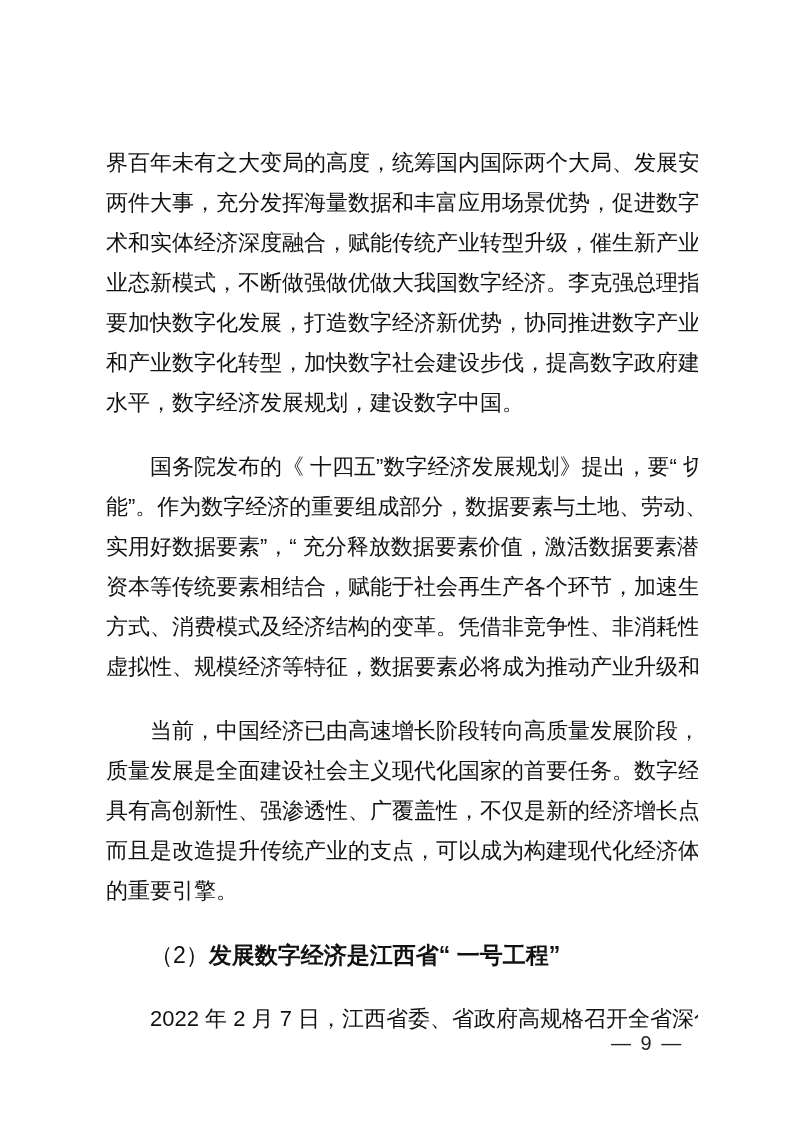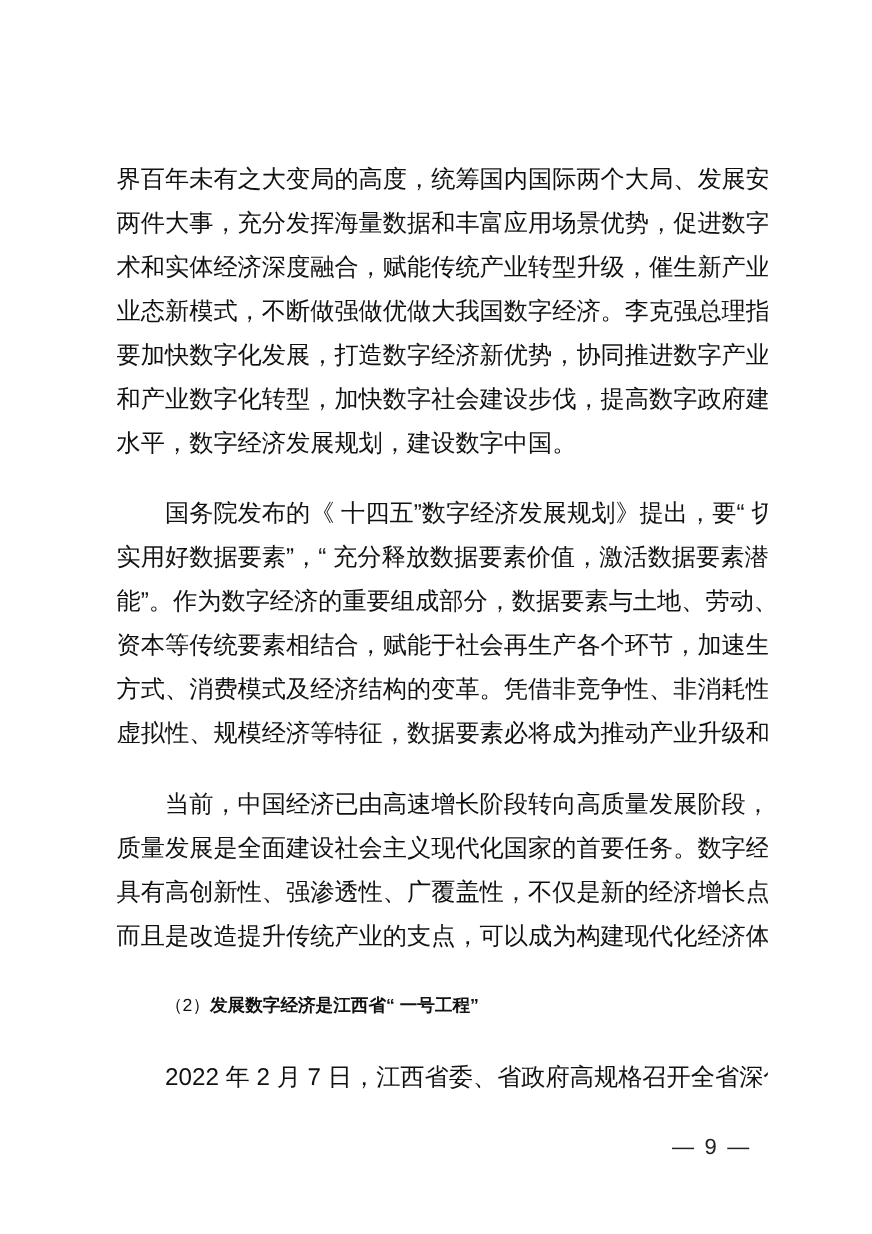--- a/index.html
+++ b/index.html
@@ -35,21 +35,21 @@
   .line.last {
     text-align: left;
     text-align-last: left;
   }
   .line.indent {
     text-indent: 44px;
     margin-top: 24px;
   }
   .line.heading {
     font-weight: bold;
-    font-size: 16px;
+    font-size: 23px;
   }
   .line.heading .h-prefix {
     font-weight: normal;
   }
   .page-number {
     position: absolute;
     left: 611px;
     top: 1031px;
     font-size: 20px;
     line-height: 24px;
@@ -66,30 +66,31 @@
 
     <div class="line">界百年未有之大变局的高度，统筹国内国际两个大局、发展安全</div>
     <div class="line">两件大事，充分发挥海量数据和丰富应用场景优势，促进数字技</div>
     <div class="line">术和实体经济深度融合，赋能传统产业转型升级，催生新产业新</div>
     <div class="line">业态新模式，不断做强做优做大我国数字经济。李克强总理指出，</div>
     <div class="line">要加快数字化发展，打造数字经济新优势，协同推进数字产业化</div>
     <div class="line">和产业数字化转型，加快数字社会建设步伐，提高数字政府建设</div>
     <div class="line last">水平，数字经济发展规划，建设数字中国。</div>
 
     <div class="line indent">国务院发布的《 十四五”数字经济发展规划》提出，要“ 切</div>
+    <div class="line">能”。作为数字经济的重要组成部分，数据要素与土地、劳动、</div>
     <div class="line">实用好数据要素”，“ 充分释放数据要素价值，激活数据要素潜</div>
-    <div class="line">能”。作为数字经济的重要组成部分，数据要素与土地、劳动、</div>
     <div class="line">资本等传统要素相结合，赋能于社会再生产各个环节，加速生产</div>
     <div class="line">方式、消费模式及经济结构的变革。凭借非竞争性、非消耗性、</div>
     <div class="line">虚拟性、规模经济等特征，数据要素必将成为推动产业升级和高</div>
 
     <div class="line indent">当前，中国经济已由高速增长阶段转向高质量发展阶段，高</div>
     <div class="line">质量发展是全面建设社会主义现代化国家的首要任务。数字经济</div>
     <div class="line">具有高创新性、强渗透性、广覆盖性，不仅是新的经济增长点，</div>
     <div class="line">而且是改造提升传统产业的支点，可以成为构建现代化经济体系</div>
+    <div class="line last">的重要引擎。</div>
 
     <div class="line heading last indent">
       <span class="h-prefix">（2）</span><span class="h-text">发展数字经济是江西省“ 一号工程”</span>
     </div>
 
     <div class="line indent">2022 年 2 月 7 日，江西省委、省政府高规格召开全省深化</div>
 
   </div>
 
   <div class="page-number">— 9 —</div>

